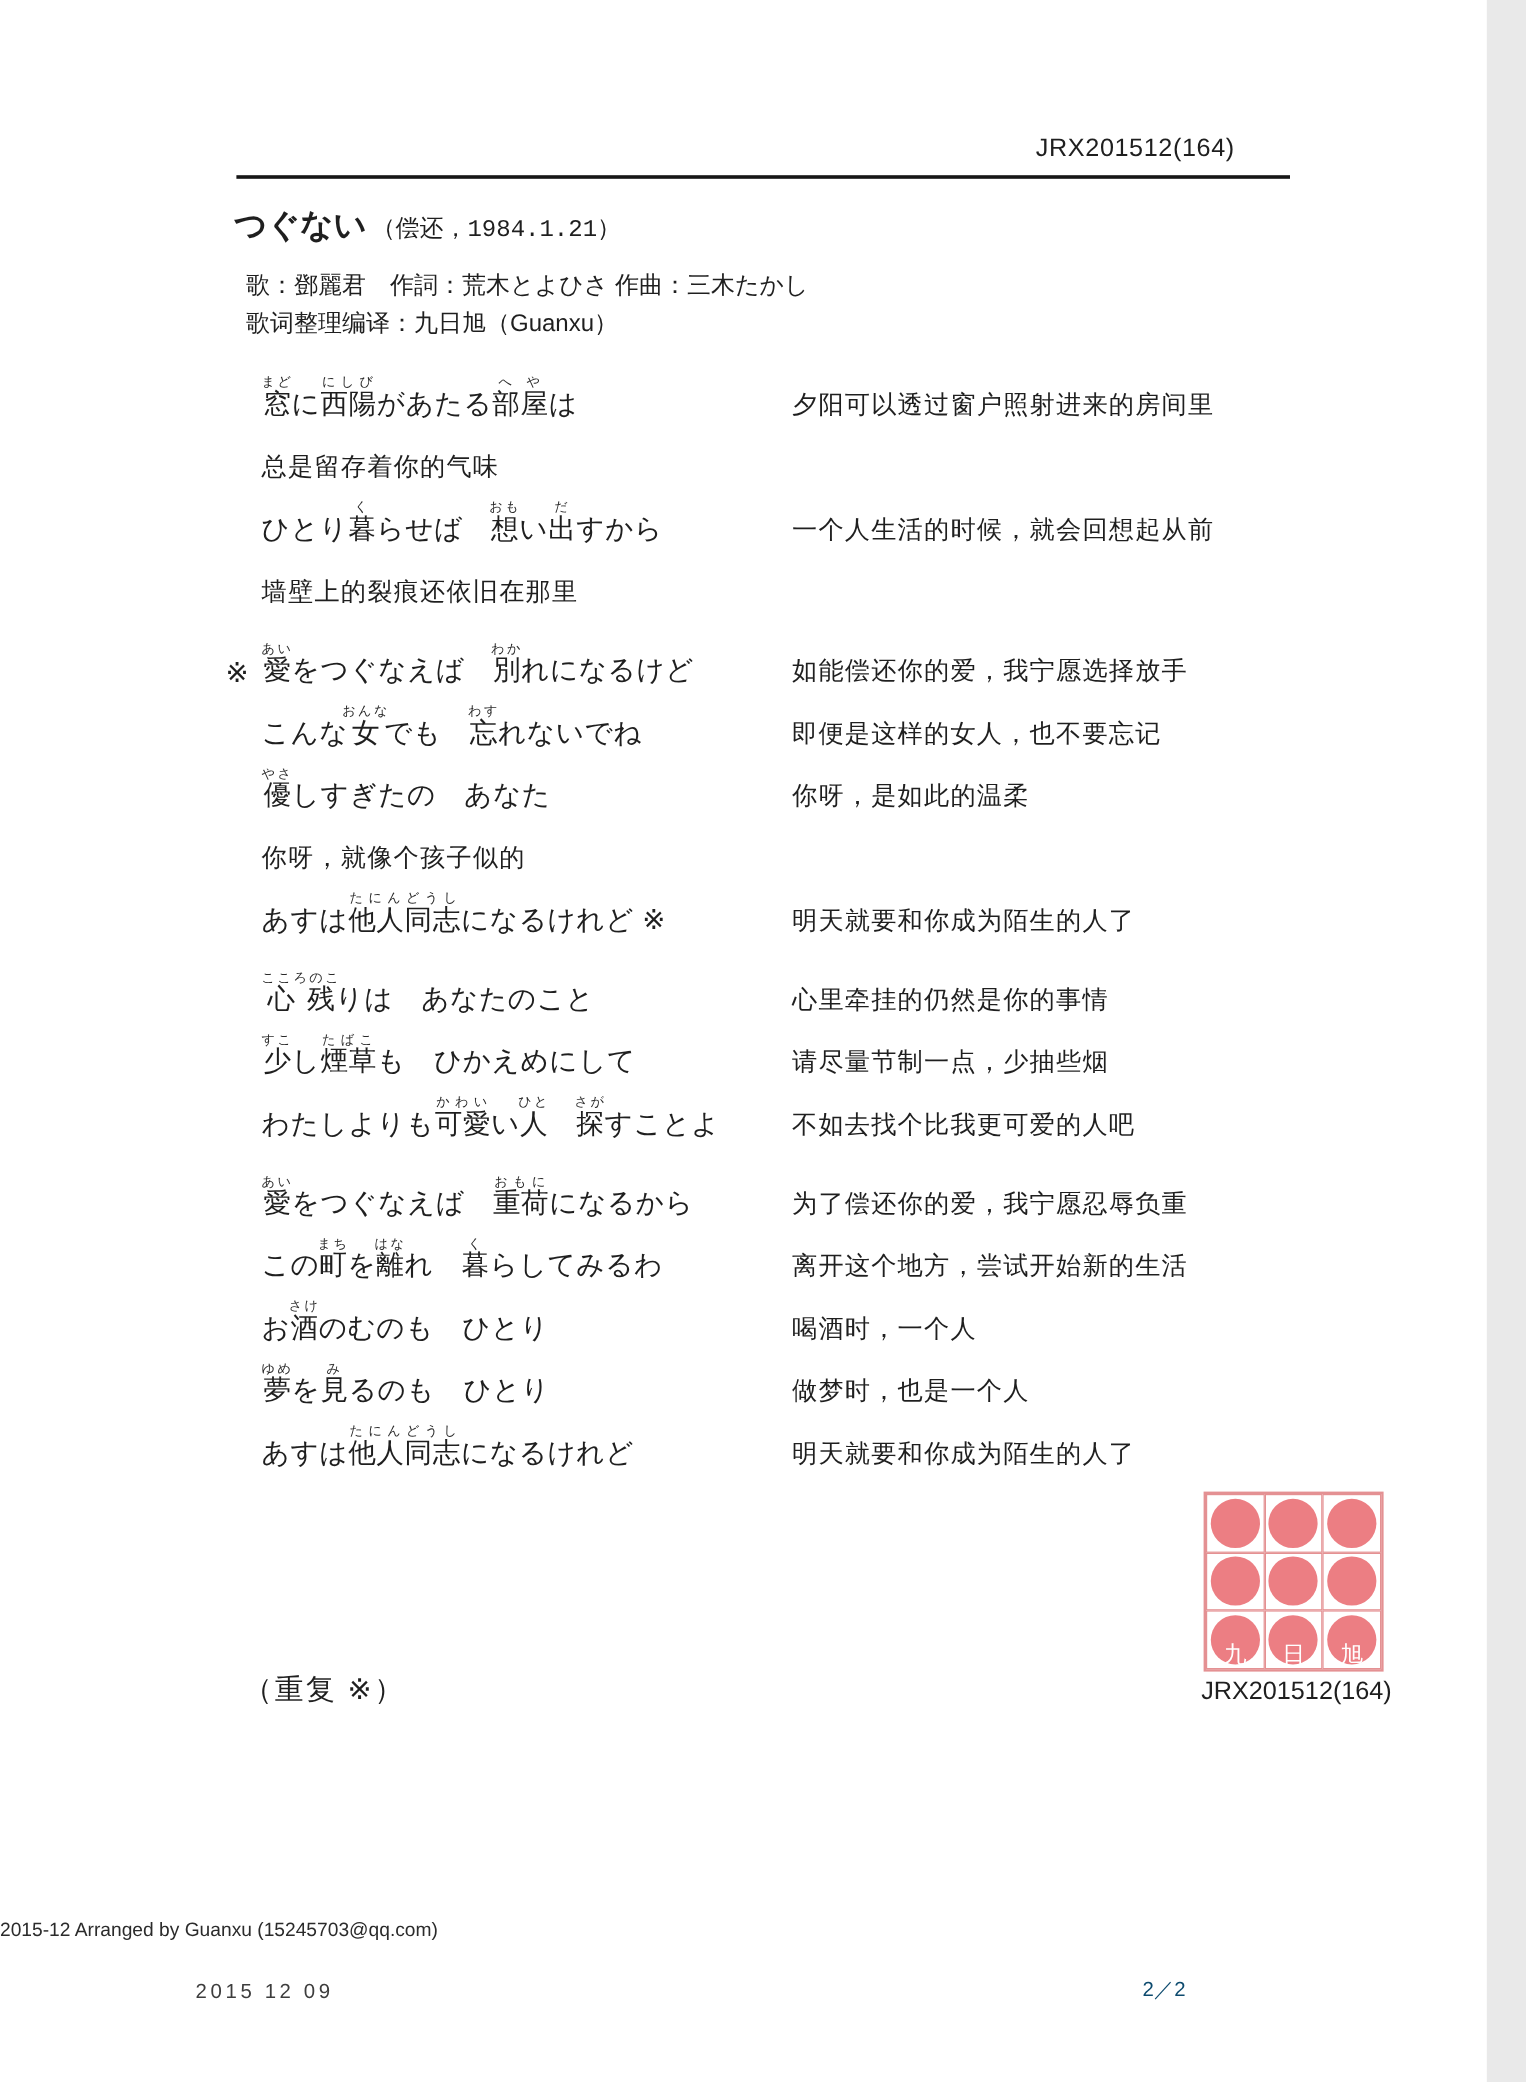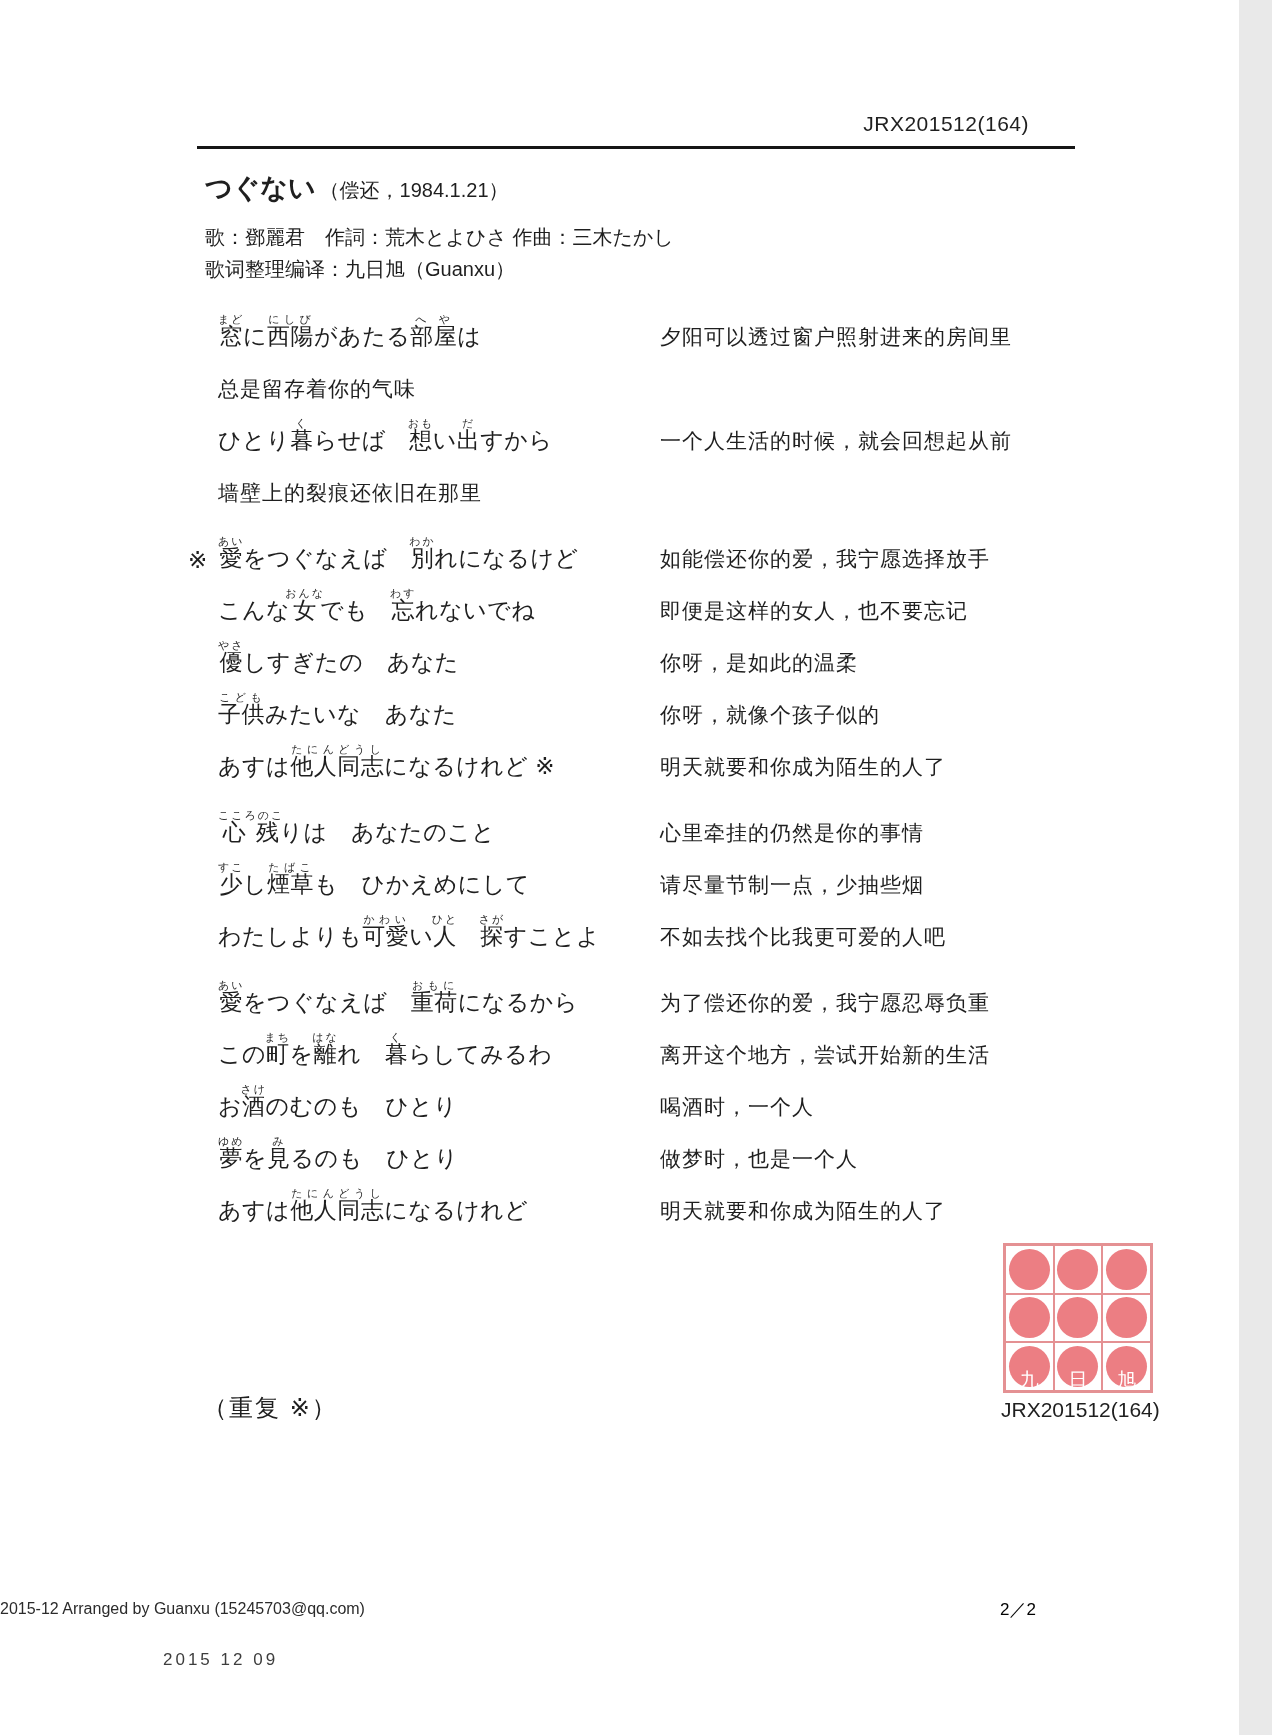--- a/index.html
+++ b/index.html
@@ -6,21 +6,21 @@
   .page{
     position:relative;
     width:1239px;height:1735px;
     background:#ffffff;
     font-family:"Liberation Sans","DejaVu Sans",sans-serif;
     color:#1f1f1f;
     overflow:hidden;
   }
   .doc-code{position:absolute;top:112px;right:210px;font-size:21px;letter-spacing:0.5px;}
   .rule{position:absolute;top:146px;left:197px;width:878px;height:3px;background:#161616;}
-  .title{position:absolute;top:170px;left:205px;font-size:27px;font-weight:600;}
+  .title{position:absolute;top:170px;left:195px;font-size:27px;font-weight:600;font-family:Liberation Mono, monospace;}
   .title .note{font-size:20px;font-weight:400;margin-left:4px;}
   .credits1{position:absolute;top:224px;left:205px;font-size:20px;}
   .credits2{position:absolute;top:256px;left:205px;font-size:20px;}
 
   .lyrics{position:absolute;top:300px;left:218px;width:880px;}
   .stanza + .stanza{margin-top:14px;}
   .lyric-row{display:flex;align-items:flex-end;height:52px;}
   .jp{flex:0 0 442px;width:442px;font-size:23px;position:relative;white-space:nowrap;letter-spacing:0.5px;}
   .jp ruby rt{font-size:11px;letter-spacing:2px;color:#2a2a2a;}
   .cn{font-size:21px;white-space:nowrap;padding-bottom:1px;letter-spacing:1px;}
@@ -31,21 +31,21 @@
   .stamp{position:absolute;left:1003px;top:1243px;width:150px;height:150px;}
   .stamp-grid{display:grid;grid-template-columns:repeat(3,1fr);grid-template-rows:repeat(3,1fr);
     width:100%;height:100%;border:2px solid #e49193;box-sizing:border-box;}
   .stamp-cell{border:1.5px solid #e49193;position:relative;display:flex;align-items:center;justify-content:center;box-sizing:border-box;}
   .stamp-dot{width:41px;height:41px;border-radius:50%;background:#ec7e83;}
   .seal-char{position:absolute;bottom:1px;left:50%;transform:translateX(-50%);color:#ffffff;font-size:19px;z-index:2;line-height:1;}
   .stamp-code{position:absolute;left:1001px;top:1398px;font-size:21px;}
 
   .arranged{position:absolute;top:1600px;left:0;width:1102px;text-align:left;font-size:16px;color:#2b2b2b;}
   .print-date{position:absolute;left:163px;top:1650px;font-size:17px;color:#3d3d3d;letter-spacing:3px;}
-  .page-num{position:absolute;left:952px;top:1598px;font-size:17px;color:#000000;margin-left:48px;}
+  .page-num{position:absolute;left:952px;top:1646px;font-size:17px;color:#0c4a6e;}
 </style>
 </head>
 <body>
 
 <div class="page">
 
   <div class="doc-code">JRX201512(164)</div>
   <div class="rule"></div>
 
   <div class="title">
@@ -78,21 +78,20 @@
         </div>
         <div class="lyric-row">
           <div class="jp">こんな<ruby>女<rt>おんな</rt></ruby>でも　<ruby>忘<rt>わす</rt></ruby>れないでね</div>
           <div class="cn">即便是这样的女人，也不要忘记</div>
         </div>
         <div class="lyric-row">
           <div class="jp"><ruby>優<rt>やさ</rt></ruby>しすぎたの　あなた</div>
           <div class="cn">你呀，是如此的温柔</div>
         </div>
         <div class="lyric-row">
-          <div class="jp"><ruby>子供<rt>こども</rt></ruby>みたいな　あなた</div>
           <div class="cn">你呀，就像个孩子似的</div>
         </div>
         <div class="lyric-row">
           <div class="jp">あすは<ruby>他人同志<rt>たにんどうし</rt></ruby>になるけれど ※</div>
           <div class="cn">明天就要和你成为陌生的人了</div>
         </div>
       </div>
       <div class="stanza">
         <div class="lyric-row">
           <div class="jp"><ruby>心残<rt>こころのこ</rt></ruby>りは　あなたのこと</div>

